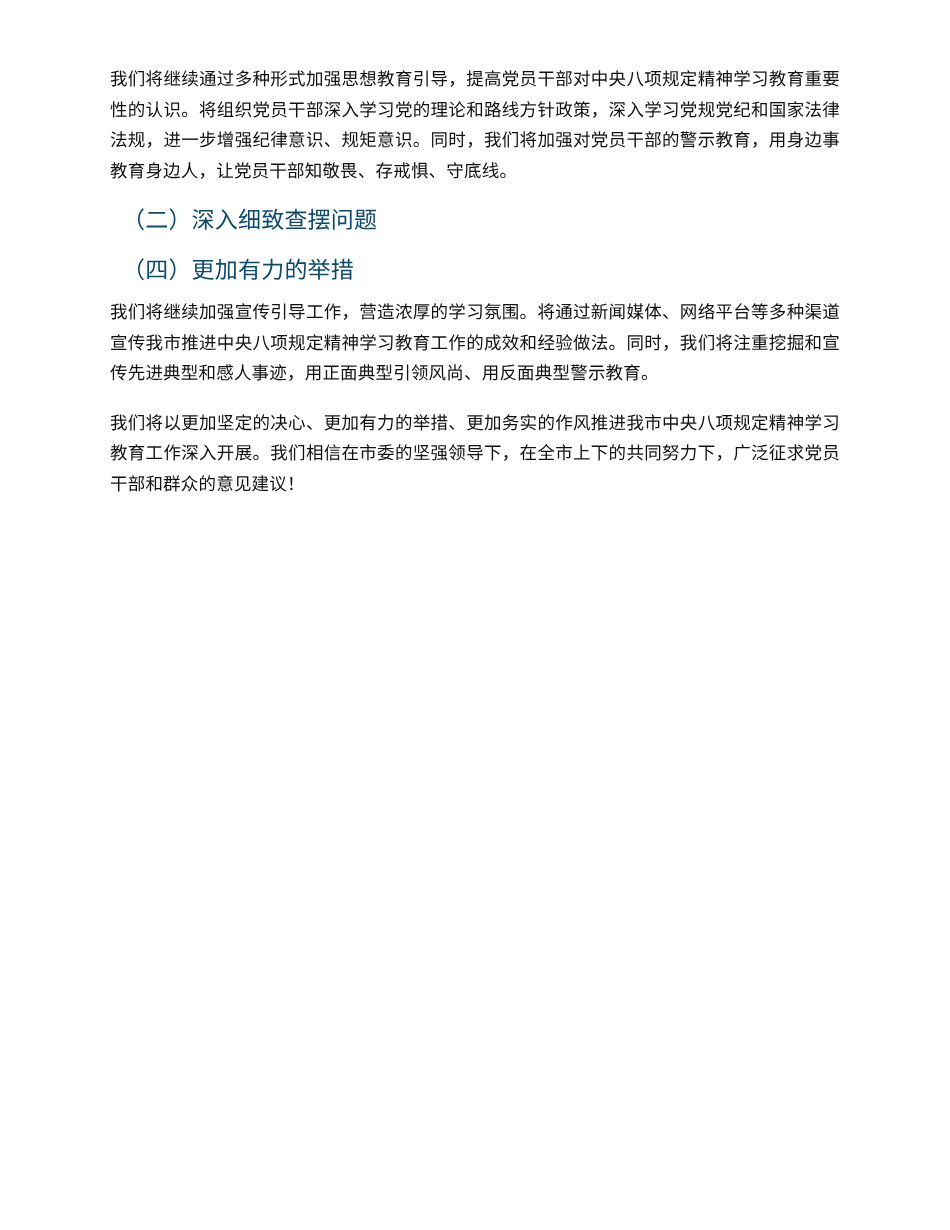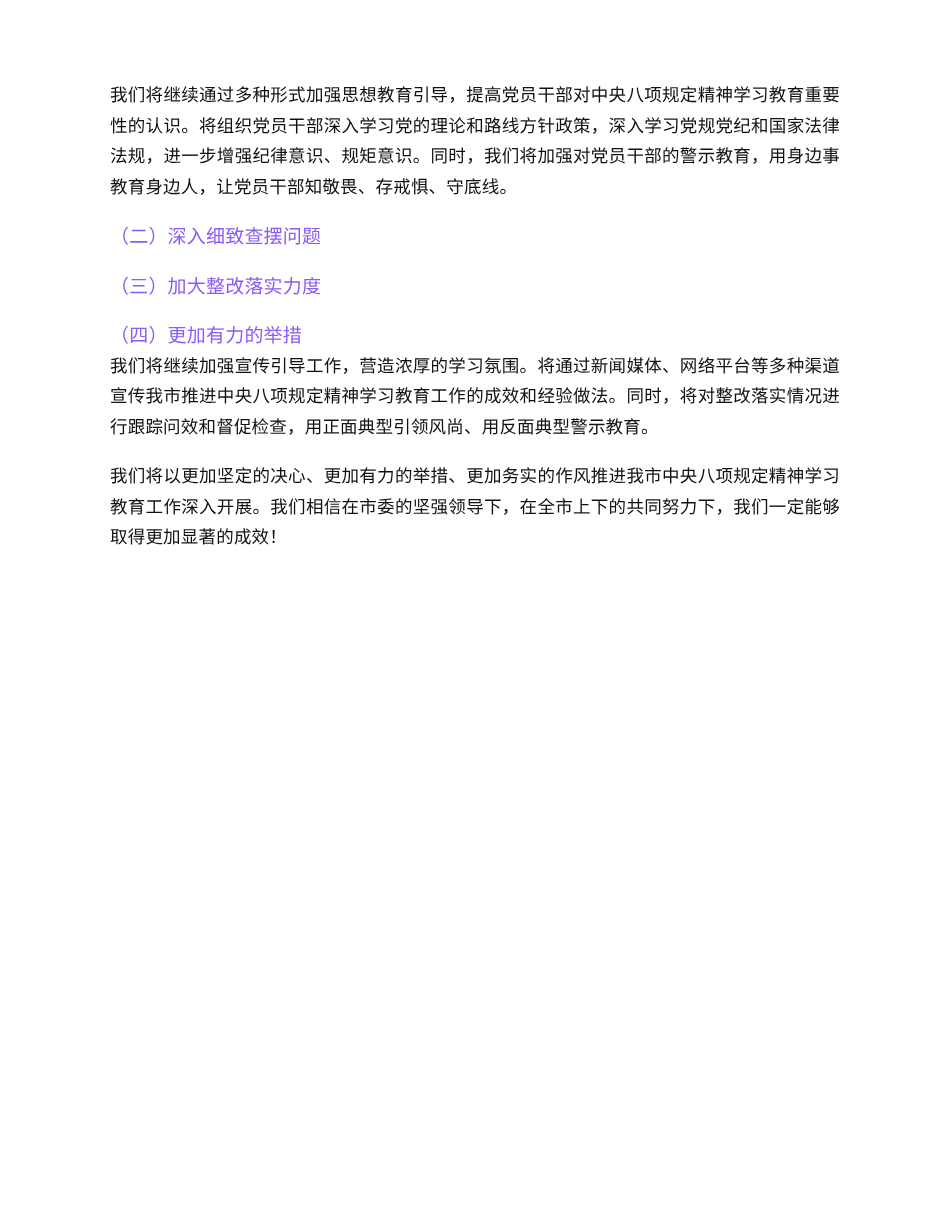--- a/index.html
+++ b/index.html
@@ -13,67 +13,66 @@
     font-family: "DejaVu Sans", "Liberation Sans", sans-serif;
     color: #1a1a1a;
     overflow: hidden;
   }
   .page {
     position: relative;
     width: 950px;
     height: 1230px;
     background: #ffffff;
     box-sizing: border-box;
-    padding: 80px 110px 0 110px;
+    padding: 64px 110px 0 110px;
   }
   .doc-body {
     width: 730px;
   }
   p.para {
     margin: 0 0 0 0;
     font-size: 17.5px;
     line-height: 30.5px;
     text-align: justify;
     text-justify: inter-ideograph;
     letter-spacing: 0.2px;
     color: #111111;
   }
   p.para + p.para {
     margin-top: 19px;
   }
   p.heading {
-    margin: 0;
-    font-size: 19px;
+    margin: 12px;
+    font-size: 23px;
     line-height: 30.5px;
-    color: #8b5cf6;
+    color: #0c4a6e;
     letter-spacing: 0.2px;
   }
   p.heading {
     margin-top: 19px;
   }
   .spacer-bottom {
     height: 1px;
   }
 </style>
 </head>
 <body>
 
 <div class="page">
   <div class="doc-body">
 
     <p class="para">我们将继续通过多种形式加强思想教育引导，提高党员干部对中央八项规定精神学习教育重要性的认识。将组织党员干部深入学习党的理论和路线方针政策，深入学习党规党纪和国家法律法规，进一步增强纪律意识、规矩意识。同时，我们将加强对党员干部的警示教育，用身边事教育身边人，让党员干部知敬畏、存戒惧、守底线。</p>
 
     <p class="heading">（二）深入细致查摆问题</p>
 
 
-    <p class="heading">（三）加大整改落实力度</p>
 
 
     <p class="heading">（四）更加有力的举措</p>
 
-    <p class="para">我们将继续加强宣传引导工作，营造浓厚的学习氛围。将通过新闻媒体、网络平台等多种渠道宣传我市推进中央八项规定精神学习教育工作的成效和经验做法。同时，将对整改落实情况进行跟踪问效和督促检查，用正面典型引领风尚、用反面典型警示教育。</p>
+    <p class="para">我们将继续加强宣传引导工作，营造浓厚的学习氛围。将通过新闻媒体、网络平台等多种渠道宣传我市推进中央八项规定精神学习教育工作的成效和经验做法。同时，我们将注重挖掘和宣传先进典型和感人事迹，用正面典型引领风尚、用反面典型警示教育。</p>
 
-    <p class="para">我们将以更加坚定的决心、更加有力的举措、更加务实的作风推进我市中央八项规定精神学习教育工作深入开展。我们相信在市委的坚强领导下，在全市上下的共同努力下，我们一定能够取得更加显著的成效！</p>
+    <p class="para">我们将以更加坚定的决心、更加有力的举措、更加务实的作风推进我市中央八项规定精神学习教育工作深入开展。我们相信在市委的坚强领导下，在全市上下的共同努力下，广泛征求党员干部和群众的意见建议！</p>
 
 
     <div class="spacer-bottom"></div>
   </div>
 </div>
 
 </body></html>

